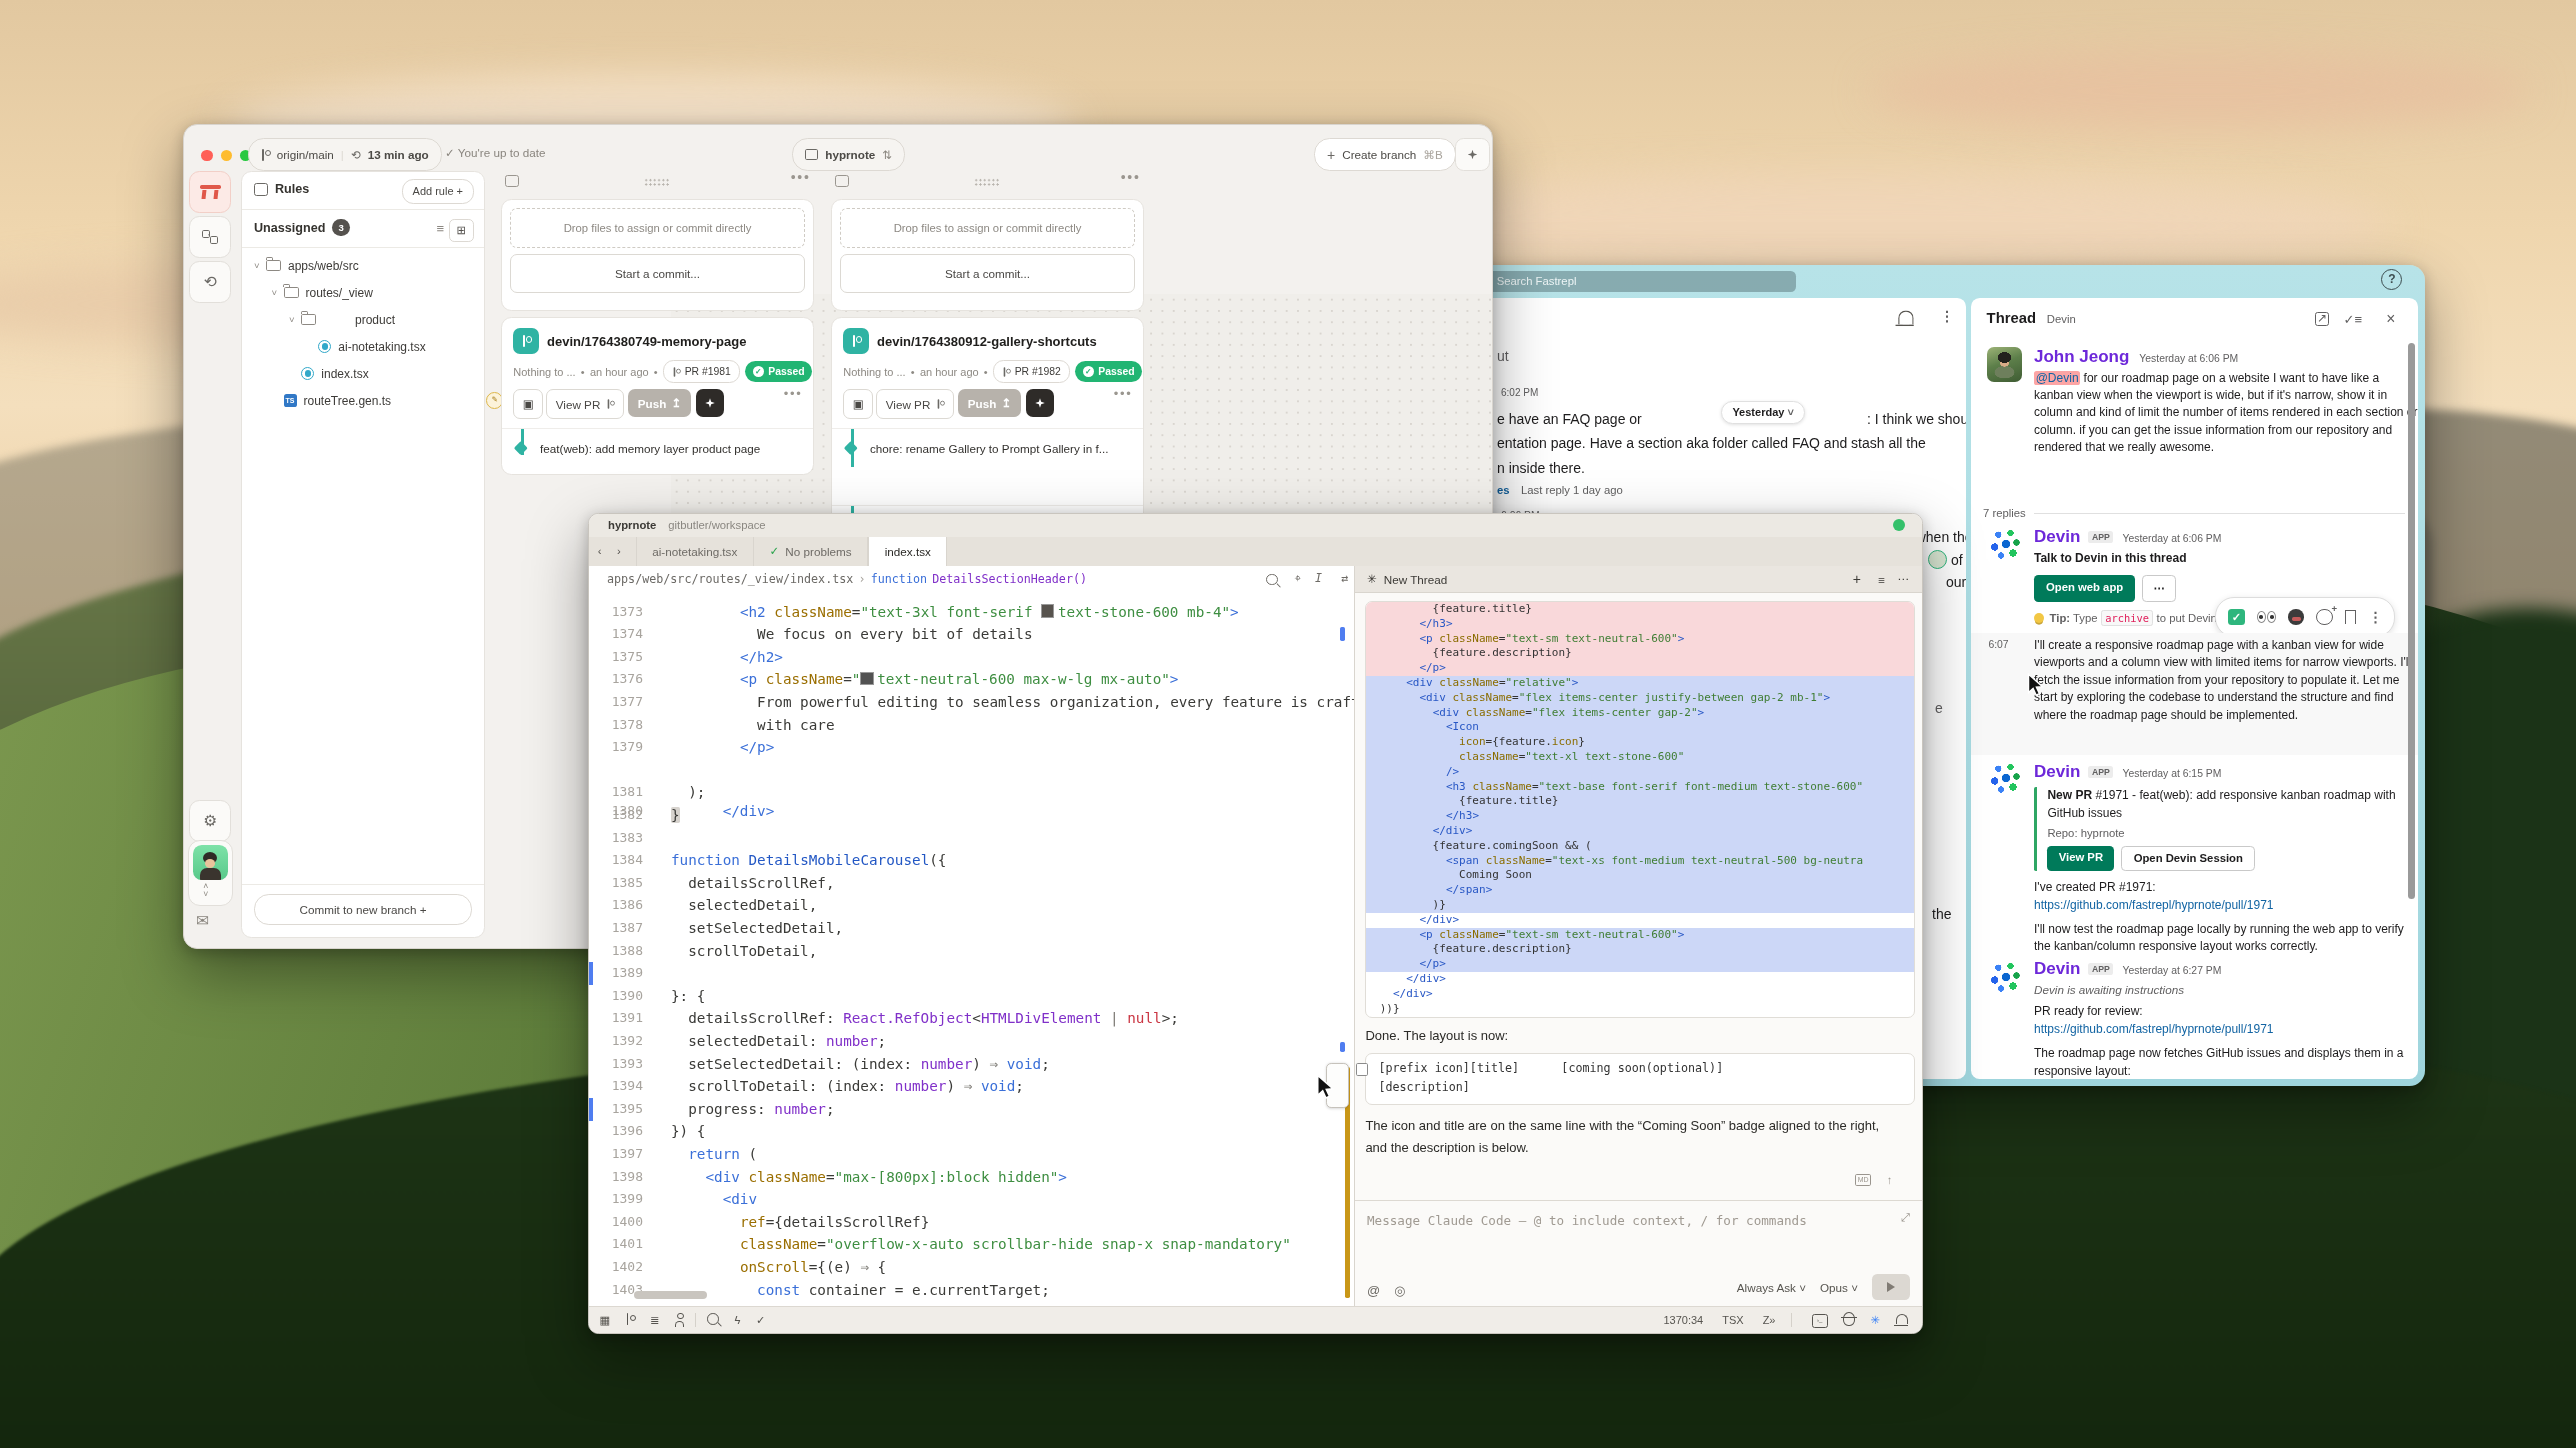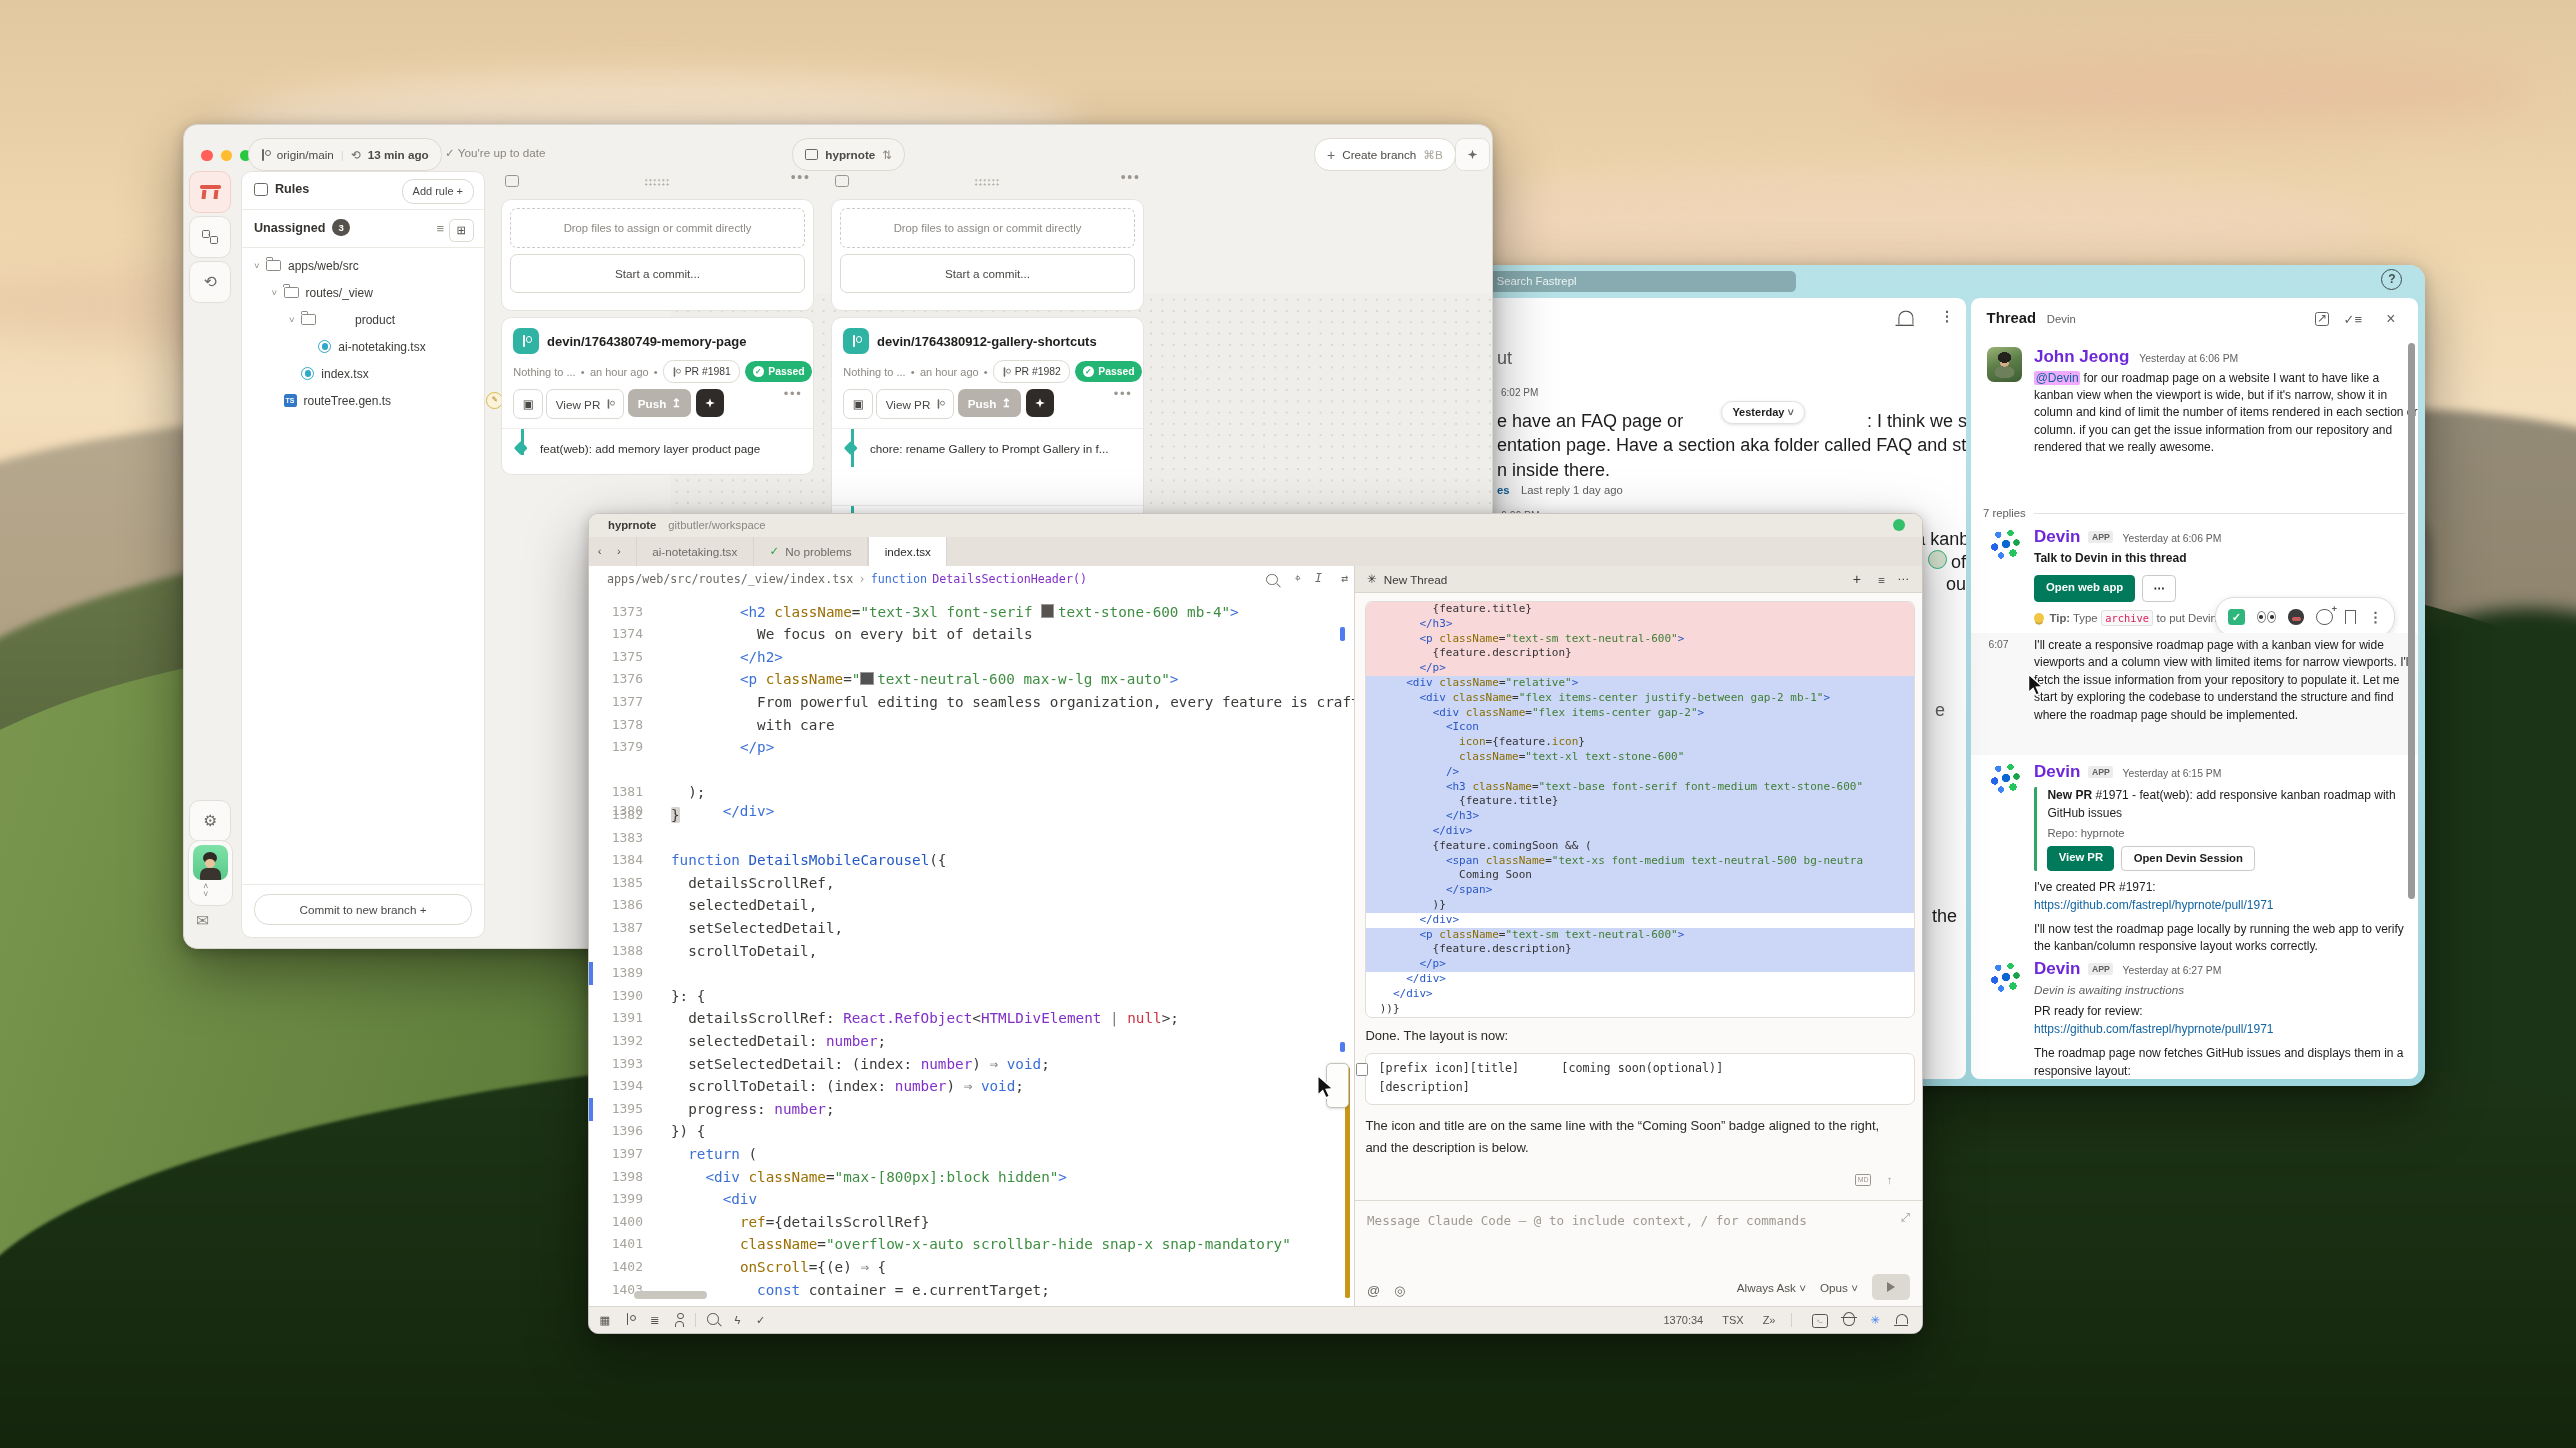--- a/index.html
+++ b/index.html
@@ -19,32 +19,32 @@
 
   
   .win{position:absolute;box-shadow:0 24px 61px rgba(0,0,0,.38),0 3.5px 14px rgba(0,0,0,.22);}
   .tl{width:11.3px;height:11.3px;border-radius:50%;display:inline-block;}
 
   
   .slack{left:1391px;top:265px;width:1034px;height:821px;border-radius:15.6px;background:linear-gradient(180deg,#b7e3e8,#a8dbe2 60%,#9fd5dd);overflow:hidden;}
   .sl-search{position:absolute;left:97px;top:6px;width:299px;height:21px;border-radius:5.2px;background:rgba(97,126,130,.55);color:#eef6f7;font-size:11.3px;line-height:21px;padding-left:8.7px;}
   .sl-help{position:absolute;right:22.6px;top:4.3px;width:19px;height:19px;border-radius:50%;border:1.4px solid #3d4d4f;color:#3d4d4f;font-size:12px;font-weight:bold;text-align:center;line-height:19px;}
   .sl-main{position:absolute;left:7px;top:33px;width:568px;bottom:7px;background:#fff;border-radius:8.7px;overflow:hidden;}
-  .sl-main .txt{position:absolute;color:#1d1c1d;font-size:18px;white-space:nowrap;}
+  .sl-main .txt{position:absolute;color:#1d1c1d;font-size:14px;white-space:nowrap;}
   .sl-main .gray{color:#616061;}
   .sl-date-pill{position:absolute;background:#fff;border:0.9px solid #e0e0e0;border-radius:13px;box-shadow:0 0.9px 3.5px rgba(0,0,0,.12);font-weight:bold;font-size:11px;color:#1d1c1d;padding:4.3px 10.4px;}
   .sl-thread{position:absolute;left:580px;top:33px;right:7px;bottom:7px;background:#fff;border-radius:8.7px;overflow:hidden;}
   .th-head-title{font-weight:bold;font-size:14.8px;color:#1d1c1d;}
   .th-head-sub{font-size:11.3px;color:#616061;}
   .th-ico{color:#616061;font-size:13px;}
   .msg-name{font-weight:bold;font-size:17px;color:#6d28d9;}
   .msg-time{font-size:10.4px;color:#616061;}
   .msg-body{font-size:12px;line-height:17.4px;color:#1d1c1d;}
   .badge-app{display:inline-block;background:#ececec;color:#616061;font-size:8.7px;font-weight:bold;border-radius:2.6px;padding:0.9px 3.5px;vertical-align:1.7px;}
-  .mention{color:#1264a3;background:#f0abfc;border-radius:2.6px;padding:0 1.7px;}
+  .mention{color:#1264a3;background:#fca5a5;border-radius:2.6px;padding:0 1.7px;}
   .sl-link{color:#1264a3;font-size:12px;line-height:17.4px;}
   .btn-green{background:#007a5a;color:#fff;font-weight:bold;font-size:11.3px;border-radius:4.3px;text-align:center;}
   .btn-white{background:#fff;color:#1d1c1d;font-weight:bold;font-size:11.3px;border:0.9px solid #c9c9c9;border-radius:4.3px;text-align:center;}
   .devin-logo{border-radius:7px;background:
     radial-gradient(5.2px 5.2px at 11.3px 8.7px,#3b82f6 60%,transparent 62%),
     radial-gradient(5.2px 5.2px at 23.5px 7px,#22c55e 60%,transparent 62%),
     radial-gradient(6px 6px at 7.8px 21px,#2563eb 60%,transparent 62%),
     radial-gradient(7px 7px at 19px 18px,#0b66d0 60%,transparent 62%),
     radial-gradient(5.2px 5.2px at 29.5px 16.5px,#16a34a 60%,transparent 62%),
     radial-gradient(5.2px 5.2px at 14px 29.5px,#3b82f6 60%,transparent 62%),

